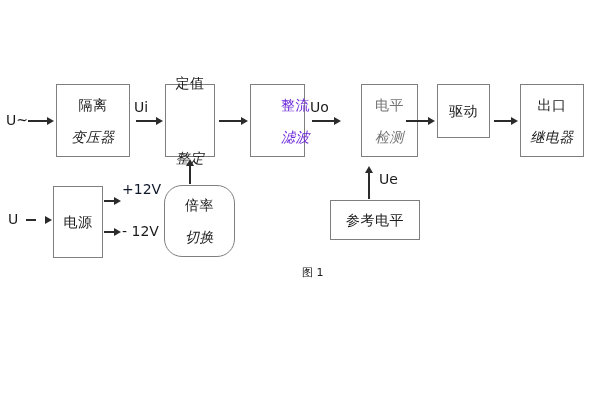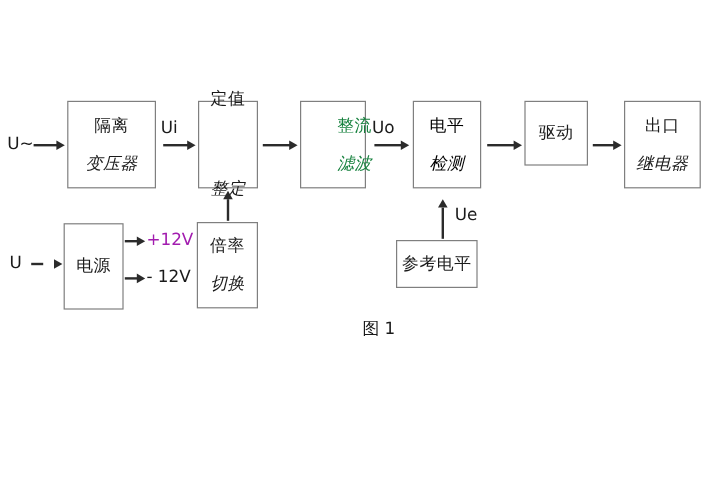--- a/index.html
+++ b/index.html
@@ -106,78 +106,78 @@
     width: 0;
     height: 0;
     border-left: 4.5px solid transparent;
     border-right: 4.5px solid transparent;
     border-bottom: 7px solid #2b2b2b;
   }
 
   
   #caption {
     position: absolute;
-    font-size: 14px;
+    font-size: 11px;
     color: #1a1a1a;
     white-space: nowrap;
   }
 </style>
 </head>
 <body>
 
 <div id="canvas" style="background: rgb(255, 255, 255);">
 
   <div class="box" id="blk-0" style="left: 56px; top: 84px; width: 74px; height: 73px; border-color: rgb(127, 127, 127); color: rgb(26, 26, 26);">
     <span class="ln">隔离</span>
     <span class="ln">变压器</span>
   </div>
 
   <div class="box" id="blk-1" style="left: 165px; top: 84px; width: 50px; height: 73px; border-color: rgb(127, 127, 127); color: rgb(26, 26, 26); gap: 43px;">
     <span class="ln">定值</span>
     <span class="ln">整定</span>
   </div>
 
-  <div class="box" id="blk-2" style="left: 250px; top: 84px; width: 55px; height: 73px; border-color: rgb(127, 127, 127); color: #15803d; padding-left: 36px;">
+  <div class="box" id="blk-2" style="left: 250px; top: 84px; width: 55px; height: 73px; border-color: rgb(127, 127, 127); color: #6d28d9; padding-left: 36px;">
     <span class="ln">整流</span>
     <span class="ln">滤波</span>
   </div>
 
-  <div class="box" id="blk-3" style="left: 344px; top: 84px; width: 57px; height: 73px; border-color: rgb(127, 127, 127); color: #000000;">
+  <div class="box" id="blk-3" style="left: 361px; top: 84px; width: 57px; height: 73px; border-color: rgb(127, 127, 127); color: #737373;">
     <span class="ln">电平</span>
     <span class="ln">检测</span>
   </div>
 
   <div class="box single" id="blk-4" style="left: 437px; top: 84px; width: 53px; height: 54px; border-color: rgb(127, 127, 127); color: rgb(26, 26, 26);">
     <span class="ln">驱动</span>
   </div>
 
   <div class="box" id="blk-5" style="left: 520px; top: 84px; width: 64px; height: 73px; border-color: rgb(127, 127, 127); color: rgb(26, 26, 26);">
     <span class="ln">出口</span>
     <span class="ln">继电器</span>
   </div>
 
   <div class="box single" id="blk-6" style="left: 53px; top: 186px; width: 50px; height: 72px; border-color: rgb(127, 127, 127); color: rgb(26, 26, 26);">
     <span class="ln">电源</span>
   </div>
 
-  <div class="box" id="blk-7" style="left: 164px; top: 185px; width: 51px; height: 72px; border-color: rgb(127, 127, 127); color: rgb(26, 26, 26);">
+  <div class="box" id="blk-7" style="left: 164px; top: 185px; width: 71px; height: 72px; border-color: rgb(127, 127, 127); color: rgb(26, 26, 26); border-radius: 18px;">
     <span class="ln">倍率</span>
     <span class="ln">切换</span>
   </div>
 
-  <div class="box single" id="blk-8" style="left: 330px; top: 200px; width: 68px; height: 40px; border-color: rgb(127, 127, 127); color: rgb(26, 26, 26);">
+  <div class="box single" id="blk-8" style="left: 330px; top: 200px; width: 90px; height: 40px; border-color: rgb(127, 127, 127); color: rgb(26, 26, 26);">
     <span class="ln">参考电平</span>
   </div>
 
   <div class="lbl sig" id="sig-input-ac" style="left: 6px; top: 113px; color: rgb(26, 26, 26);">U~</div>
   <div class="lbl sig" id="sig-input-dc" style="left: 8px; top: 212px; color: rgb(26, 26, 26);">U</div>
   <div class="lbl sig" id="sig-ui" style="left: 134px; top: 100px; color: rgb(26, 26, 26);">Ui</div>
   <div class="lbl sig" id="sig-uo" style="left: 310px; top: 100px; color: rgb(26, 26, 26);">Uo</div>
   <div class="lbl sig" id="sig-ue" style="left: 379px; top: 172px; color: rgb(26, 26, 26);">Ue</div>
-  <div class="lbl sig" id="sig-pos12v" style="left: 122px; top: 193px; color: #a21caf;">+12V</div>
+  <div class="lbl sig" id="sig-pos12v" style="left: 122px; top: 182px; color: #0f172a;">+12V</div>
   <div class="lbl sig" id="sig-neg12v" style="left: 122px; top: 224px; color: rgb(26, 26, 26);">- 12V</div>
 
   <div class="harrow" id="con-0" style="left: 28px; top: 116px; width: 26px;">
     <span class="shaft" style="width: 21px; background: rgb(43, 43, 43);"></span>
     <span class="head" style="left: 19px; border-left-color: rgb(43, 43, 43);"></span>
   </div>
   <div class="harrow" id="con-1" style="left: 136px; top: 116px; width: 27px;">
     <span class="shaft" style="width: 22px; background: rgb(43, 43, 43);"></span>
     <span class="head" style="left: 20px; border-left-color: rgb(43, 43, 43);"></span>
   </div>

